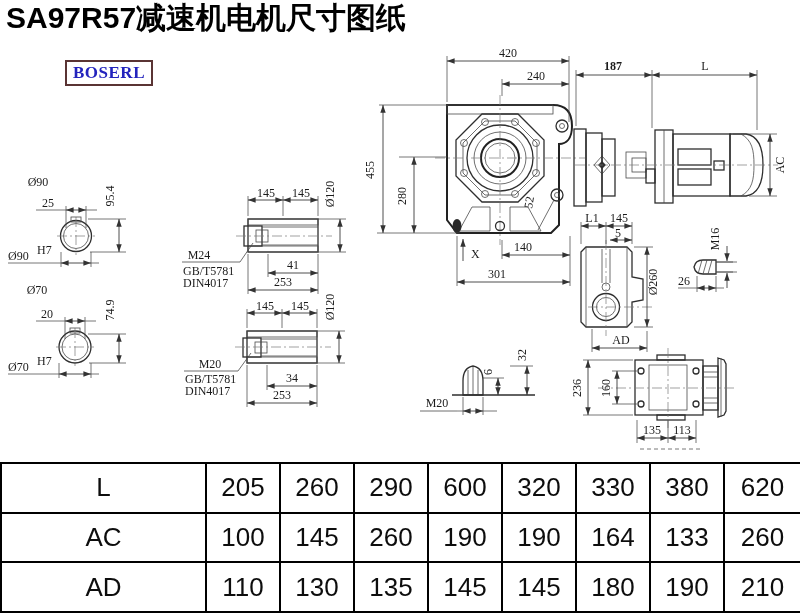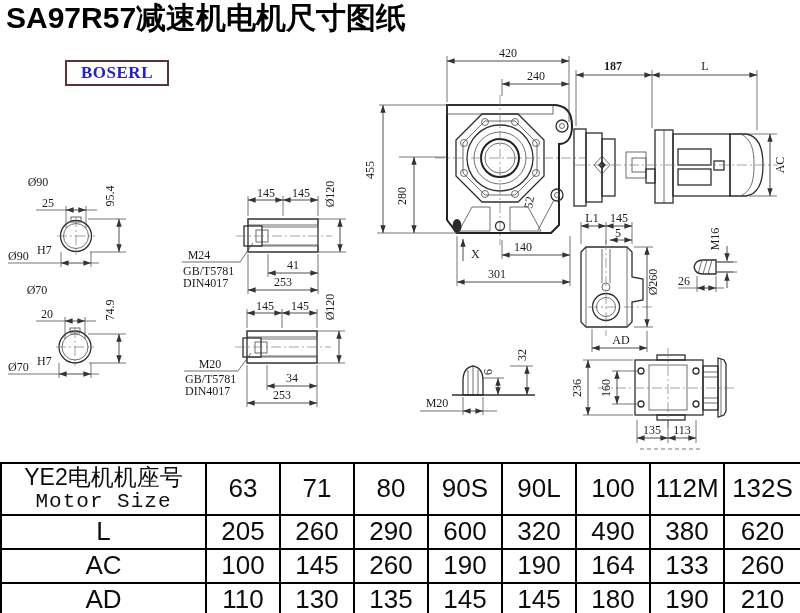--- a/index.html
+++ b/index.html
@@ -1,19 +1,19 @@
 <!DOCTYPE html>
 <html><head>
 <meta charset="utf-8">
 <style>
   html,body{margin:0;padding:0}
   body{width:800px;height:613px;background:#fff;position:relative;overflow:hidden;
        font-family:"Liberation Sans",sans-serif}
   .title{position:absolute;top:-2px;left:6px;font-size:30px;font-weight:bold;color:#000;white-space:nowrap}
-  .logo{position:absolute;top:60px;left:65px;border:2px solid #5a3434;background:#fff;padding:0 14px;line-height:22px}
+  .logo{position:absolute;top:60px;left:65px;border:2px solid #5a3434;background:#fff;padding:0 6px;line-height:22px}
   .logo span{font-family:"Liberation Serif",serif;font-weight:bold;font-size:17px;color:#2323bd;letter-spacing:.5px}
   svg{position:absolute;top:0;left:0}
   svg text{font-family:"Liberation Serif",serif;fill:#1b1b1b;font-size:12px}
   .thick{fill:none;stroke:#222;stroke-width:2}
   .med{fill:none;stroke:#2e2e2e;stroke-width:1.3}
   .thin{fill:none;stroke:#4a4a4a;stroke-width:.8}
   .cl{fill:none;stroke:#787878;stroke-width:.7;stroke-dasharray:10 3 2 3}
   .ext{fill:none;stroke:#4a4a4a;stroke-width:.75}
   .dim{fill:none;stroke:#3a3a3a;stroke-width:.9;marker-start:url(#mA);marker-end:url(#mA)}
   .dimE{fill:none;stroke:#3a3a3a;stroke-width:.9;marker-end:url(#mA)}
@@ -369,42 +369,28 @@
     <col style="width:74px">
       <col style="width:74px">
       <col style="width:74px">
       <col style="width:74px">
     <col style="width:74px">
       <col style="width:74px">
       <col style="width:74px">
       <col style="width:77px">
   </colgroup>
   <tbody>
-  <tr class="hdr">
-    <td>
-      <div class="hdr-cn">YE2电机机座号</div>
-      <div class="hdr-en">Motor Size</div>
-    </td>
-    <td>63</td>
-    <td>71</td>
-    <td>80</td>
-    <td>90S</td>
-    <td>90L</td>
-    <td>100</td>
-    <td>112M</td>
-    <td>132S</td>
-  </tr>
   <tr class="val">
     <td>L</td>
     <td>205</td>
     <td>260</td>
     <td>290</td>
     <td>600</td>
     <td>320</td>
-    <td>490</td>
+    <td>330</td>
     <td>380</td>
     <td>620</td>
   </tr>
   <tr class="val">
     <td>AC</td>
     <td>100</td>
     <td>145</td>
     <td>260</td>
     <td>190</td>
     <td>190</td>

